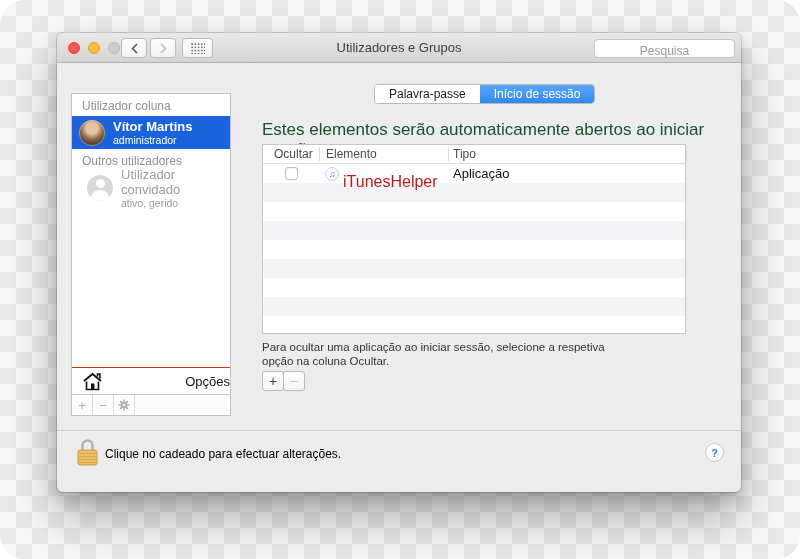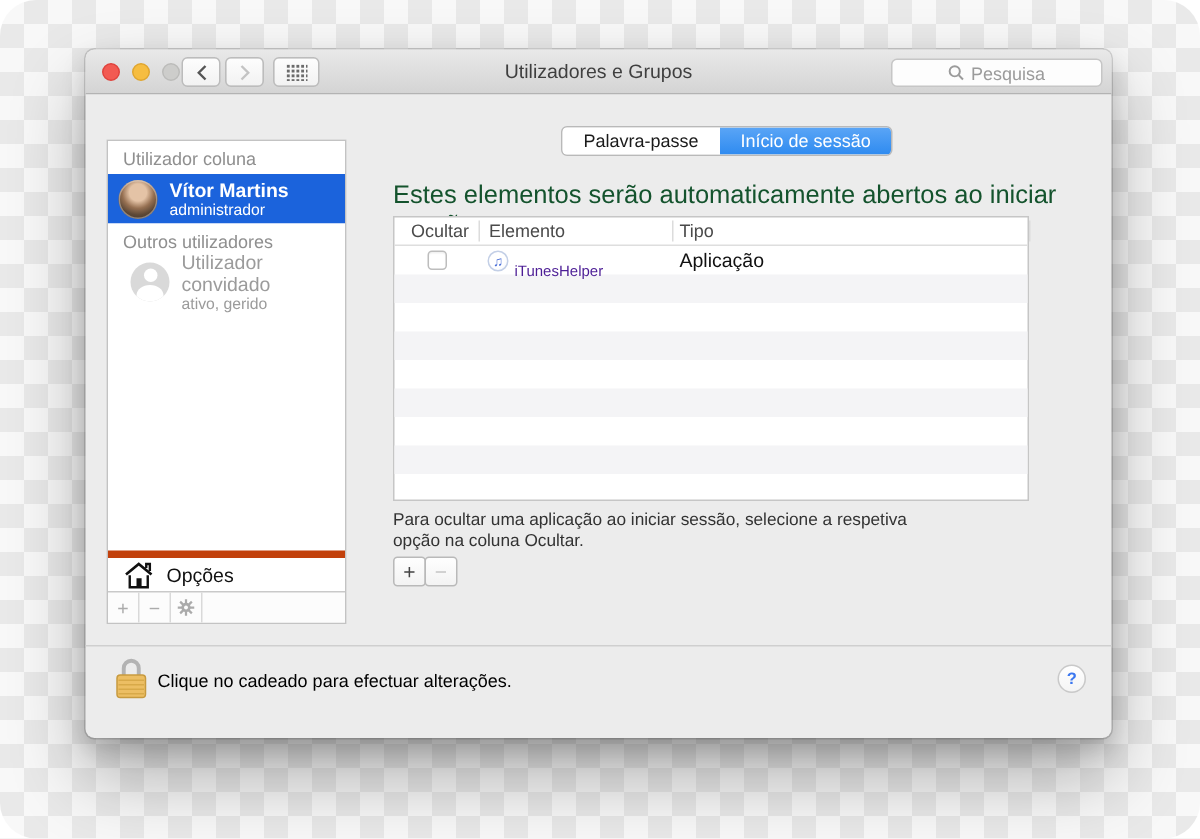--- a/index.html
+++ b/index.html
@@ -41,21 +41,21 @@
     background-size:3.2px 3.2px; background-position:0.6px 0.6px;
   }
   .win-title {
     position:absolute; left:0; right:0; top:0; height:30px; line-height:30px;
     text-align:center; font-size:13px; color:#3f3f3f;
   }
   .searchbox {
     position:absolute; right:6px; top:6px; width:141px; height:19px;
     background:#fdfdfd; border:1px solid #c6c6c6; border-radius:4px;
     display:flex; align-items:center; justify-content:center; gap:4px;
-    font-size:12px; color:#9b9b9b;
+    font-size:12px; color:#9b9b9b;flex-direction:column;
   }
   
   .tabs {
     position:absolute; left:317px; top:51px; height:20px; display:flex;
     border:1px solid #b9b9b9; border-radius:4px; overflow:hidden; background:#fff;
   }
   .tab {
     height:18px; line-height:18px; padding:0 14px; font-size:12px; color:#1a1a1a;
     background:#fff; text-align:center;
   }
@@ -86,22 +86,22 @@
   }
   .avatar.silhouette::after {
     content:""; position:absolute; left:4px; top:15px; width:18px; height:14px;
     border-radius:50% 50% 0 0; background:#fff;
   }
   .user-name  { font-size:13px; font-weight:bold; line-height:15px; }
   .user-sub   { font-size:10.5px; line-height:12px; }
   .guest .user-name { font-weight:normal; color:#9b9b9b; }
   .side-spacer { flex:1; }
   .options-row {
-    height:27px; border-top:5px solid #c2410c; display:flex; align-items:center; gap:8px;
-    padding-left:10px; font-size:13px; color:#111;
+    height:27px; border-top:1px solid #c2410c; display:flex; align-items:center; gap:8px;
+    padding-left:10px; font-size:13px; color:#111;justify-content:space-between;
   }
   .side-toolbar { height:21px; border-top:1px solid #c9c9c9; display:flex; background:#fcfcfc; }
   .side-tool {
     width:21px; height:100%; border-right:1px solid #d9d9d9; color:#ababab;
     font-size:13px; display:flex; align-items:center; justify-content:center;
   }
   
   .main-heading { position:absolute; left:205px; top:87px; font-size:17px; color:#14532d; }
   .login-table {
     position:absolute; left:205px; top:111px; width:424px; height:190px;
@@ -118,21 +118,21 @@
   .t-row .checkbox {
     position:absolute; left:22px; top:3px; width:13px; height:13px;
     background:#fff; border:1px solid #bdbdbd; border-radius:3px;
     box-shadow:inset 0 1px 1px rgba(0,0,0,0.06);
   }
   .itunes-icon {
     position:absolute; left:62px; top:2.5px; width:14px; height:14px; border-radius:50%;
     background:radial-gradient(circle at 40% 35%, #ffffff 0 55%, #eef3fb 100%);
     border:1px solid #c3cfe6; color:#4a6fd8; font-size:9px; line-height:13px; text-align:center;
   }
-  .cell-element { position:absolute; left:80px; font-size:10px; color:#4c1d95; line-height:19px;margin-top:16px; }
+  .cell-element { position:absolute; left:80px; font-size:16px; color:#b91c1c; line-height:19px;margin-top:16px; }
   .cell-type    { position:absolute; left:190px; font-size:13px; color:#111; line-height:19px; }
   .stripe { height:19px; }
   .stripe.alt { background:#f4f4f6; }
   .note { position:absolute; left:205px; top:307px; font-size:11.5px; line-height:14px; color:#333; }
   .list-controls { position:absolute; left:205px; top:338px; display:flex; }
   .lc-btn {
     width:22px; height:20px; background:linear-gradient(#fefefe,#f3f3f3);
     border:1px solid #b9b9b9; font-size:14px; color:#444;
     display:flex; align-items:center; justify-content:center; border-radius:3px;
   }

